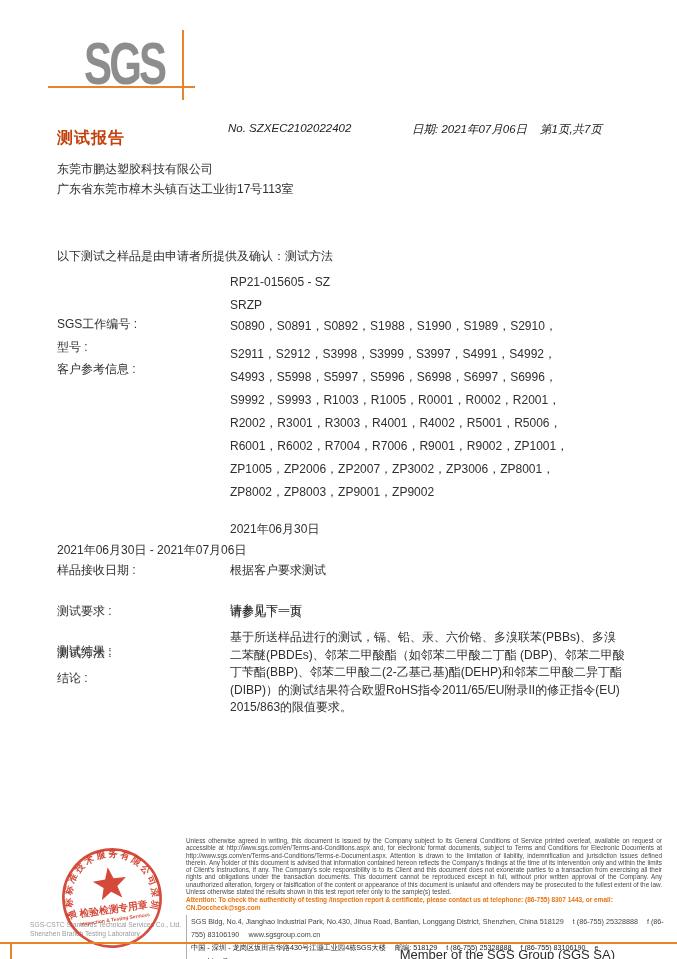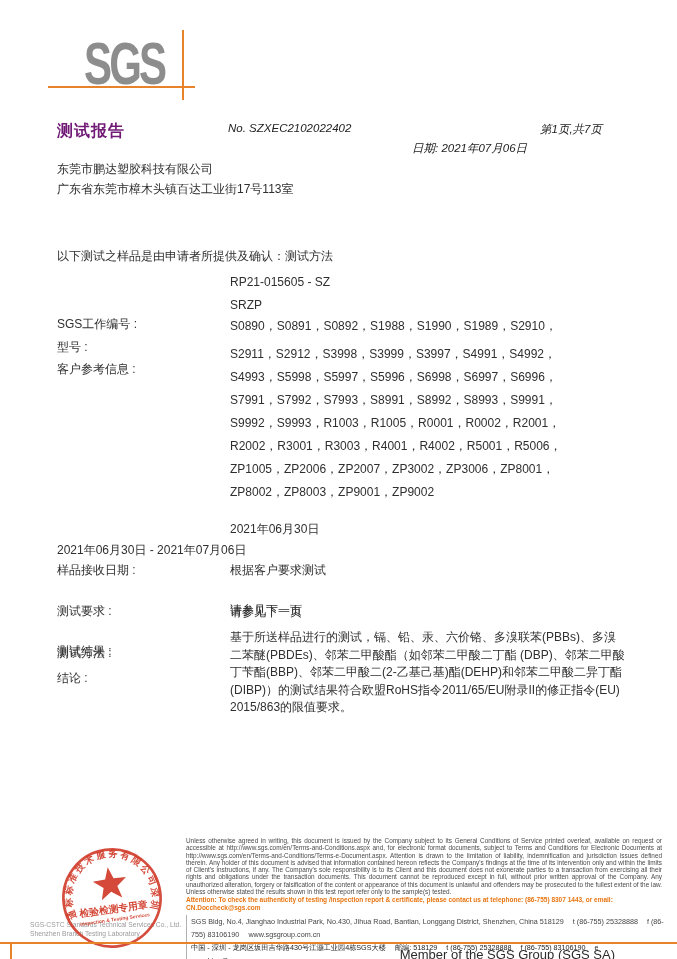--- a/index.html
+++ b/index.html
@@ -8,24 +8,24 @@
     font-family:"Liberation Sans","DejaVu Sans",sans-serif;color:#2f2f2f;
   }
   
   .logo-text{
     position:absolute;left:84px;top:34px;font-size:60px;font-weight:bold;line-height:1;
     color:#8d8d8d;letter-spacing:-4px;transform:scaleX(0.70);transform-origin:left top;
   }
   .logo-hline{position:absolute;left:48px;top:86px;width:147px;height:2px;background:#e8832a;}
   .logo-vline{position:absolute;left:182px;top:30px;width:2px;height:70px;background:#e8832a;}
   
-  .report-title{position:absolute;left:57px;top:121px;font-size:16px;font-weight:bold;letter-spacing:1px;color:#701a75;}
+  .report-title{position:absolute;left:57px;top:128px;font-size:16px;font-weight:bold;letter-spacing:1px;color:#c2410c;}
   .hdr{position:absolute;top:122px;font-size:11.5px;color:#222;font-style:italic;}
   .hdr-no{left:228px;}
-  .hdr-date{left:412px;margin-top:19px;}
+  .hdr-date{left:412px;}
   .hdr-pages{left:540px;}
   
   .applicant-company{position:absolute;left:57px;top:161px;font-size:12px;}
   .applicant-address{position:absolute;left:57px;top:181px;font-size:12px;}
   .sample-statement{position:absolute;left:57px;top:248px;font-size:12px;}
   
   .info-row{position:absolute;left:57px;width:568px;display:flex;font-size:12px;}
   .lbl{flex:0 0 173px;margin-top:41px;}
   .val{flex:1;}
   .ref-line{line-height:23px;height:23px;}
@@ -77,23 +77,23 @@
     <span class="lbl">型号 :</span>
     <span class="val">SRZP</span>
   </div>
 
   <div class="info-row" style="top:320px">
     <span class="lbl">客户参考信息 :</span>
     <span class="val">
       <div class="ref-line">S0890，S0891，S0892，S1988，S1990，S1989，S2910，</div>
       <div class="ref-line">S2911，S2912，S3998，S3999，S3997，S4991，S4992，</div>
       <div class="ref-line">S4993，S5998，S5997，S5996，S6998，S6997，S6996，</div>
-      <div class="ref-line">S7991，S7992，S7993，S8991，S8992，S8993，S9991，</div>
       <div class="ref-line">S9992，S9993，R1003，R1005，R0001，R0002，R2001，</div>
       <div class="ref-line">R2002，R3001，R3003，R4001，R4002，R5001，R5006，</div>
+      <div class="ref-line">R6001，R6002，R7004，R7006，R9001，R9002，ZP1001，</div>
       <div class="ref-line">ZP1005，ZP2006，ZP2007，ZP3002，ZP3006，ZP8001，</div>
       <div class="ref-line">ZP8002，ZP8003，ZP9001，ZP9002</div>
     </span>
   </div>
 
   <div class="info-row" style="top:521px">
     <span class="lbl">样品接收日期 :</span>
     <span class="val">2021年06月30日</span>
   </div>
 

